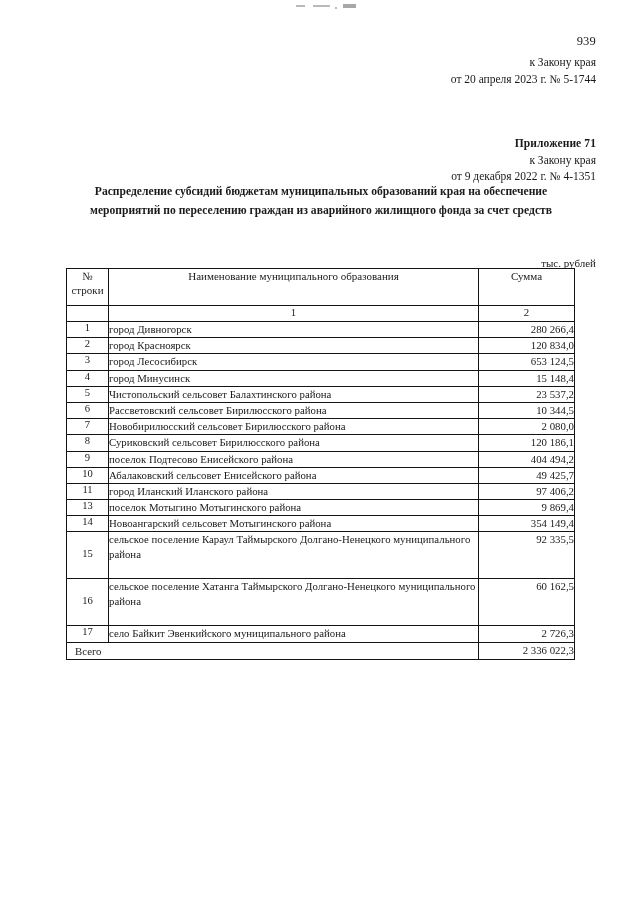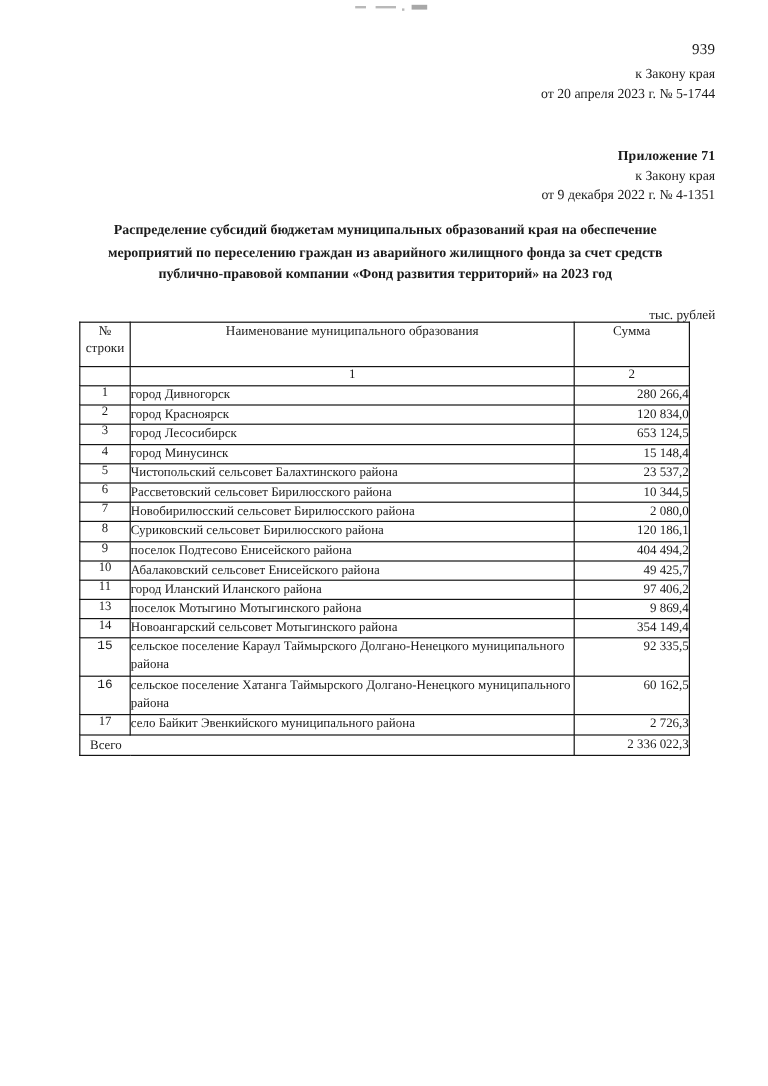--- a/index.html
+++ b/index.html
@@ -53,21 +53,21 @@
   }
 
   .approval-block {
     position: absolute;
     right: 44px;
     text-align: right;
     font-size: 11.5px;
     line-height: 16.5px;
   }
   .approval-block.first { top: 54px; }
-  .approval-block.second { top: 122px; }
+  .approval-block.second { top: 135px; }
   .approval-block .strong {
     font-weight: bold;
     letter-spacing: .1px;
   }
   .approval-block .line { white-space: nowrap; }
 
   .doc-title {
     position: absolute;
     top: 183px;
     left: 64px;
@@ -137,21 +137,21 @@
     line-height: 14.6px;
   }
   .cell-sum {
     text-align: right;
     vertical-align: top;
     padding: 1px 4px 0 2px;
     line-height: 14.6px;
     white-space: nowrap;
   }
   .body-row.tall td { height: 30px; }
-  .body-row.tall .cell-num { vertical-align: top; padding-top: 1px; font-family: Liberation Mono, monospace; }
+  .body-row.tall .cell-num { vertical-align: top; padding-top: 16px; }
 
   .total-row td {
     height: 15.2px;
   }
   .total-row .cell-total-label {
     text-align: left;
     padding: 1px 2px 0 8px;
     vertical-align: top;
     line-height: 14.6px;
   }
@@ -178,21 +178,20 @@
 
   <div class="approval-block second">
     <div class="line strong">Приложение 71</div>
     <div class="line">к Закону края</div>
     <div class="line">от 9 декабря 2022 г. № 4-1351</div>
   </div>
 
   <div class="doc-title">
     <div>Распределение субсидий бюджетам муниципальных образований края на обеспечение</div>
     <div>мероприятий по переселению граждан из аварийного жилищного фонда за счет средств</div>
-    <div>публично-правовой компании «Фонд развития территорий» на 2023 год</div>
   </div>
 
   <div class="units-label">тыс. рублей</div>
 
   <table class="grid">
     <colgroup>
       <col class="c-num">
       <col class="c-name">
       <col class="c-sum">
     </colgroup>

